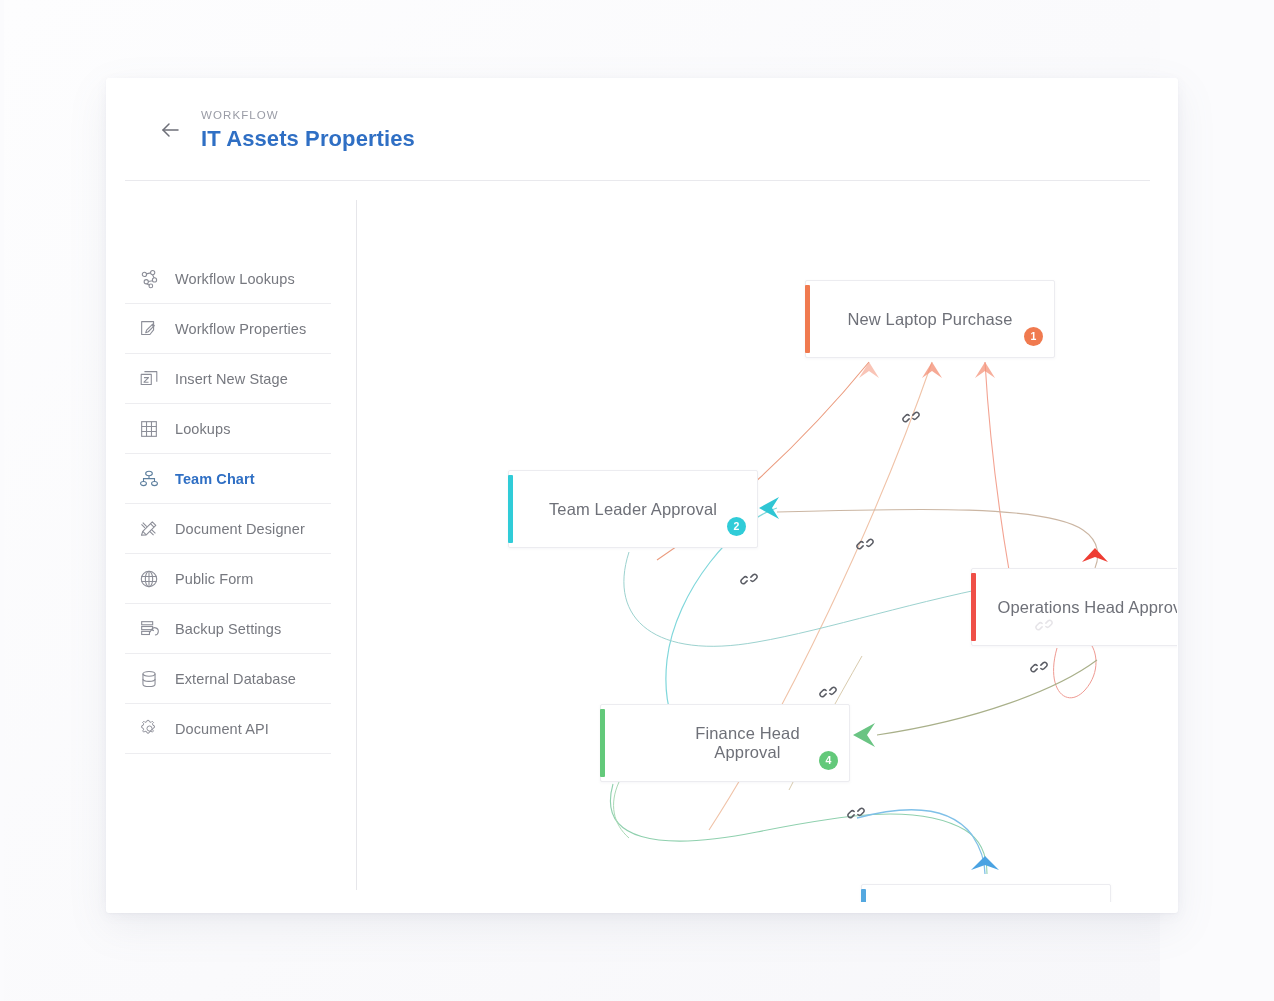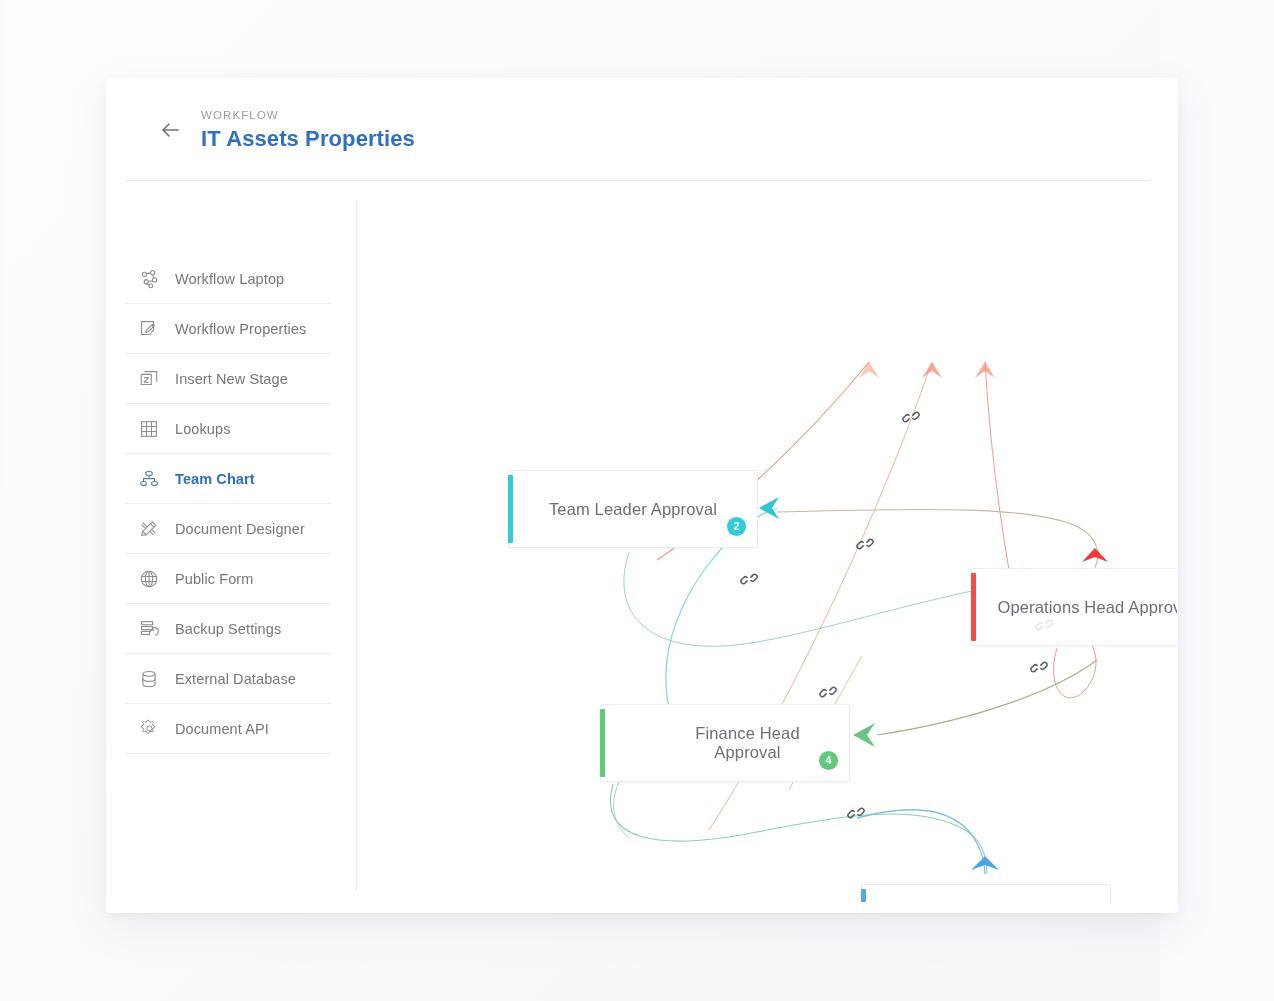--- a/index.html
+++ b/index.html
@@ -224,21 +224,21 @@
         <span class="nav-icon">
           <svg viewBox="0 0 24 24" width="22" height="22" fill="none" stroke="currentColor" stroke-width="1.2">
             <circle cx="7" cy="7" r="2.3"></circle>
               <circle cx="16" cy="5" r="2.3"></circle>
             <circle cx="18" cy="13" r="2.3"></circle>
               <circle cx="9" cy="15" r="2.3"></circle>
             <circle cx="14" cy="19.5" r="2"></circle>
             <path d="M9.2 6.4 L13.8 5.3 M15.9 7.3 L17.6 10.8 M16 13.9 L11.2 14.8 M9.5 17.2 L12.6 18.8"></path>
           </svg>
         </span>
-        <span class="nav-label">Workflow Laptop</span>
+        <span class="nav-label">Workflow Lookups</span>
       </div>
 
       <div class="nav-item">
         <span class="nav-icon">
           <svg viewBox="0 0 24 24" width="22" height="22" fill="none" stroke="currentColor" stroke-width="1.2" stroke-linejoin="round">
             <path d="M4 4 H17 V13 L13 18 H4 Z"></path>
             <path d="M16 6.6 L9.4 13.2 L8.4 16 L11.2 15 L17.8 8.4 Z"></path>
             <path d="M15 7.6 L16.8 9.4"></path>
           </svg>
         </span>
@@ -369,20 +369,25 @@
 
         <path d="M 432 600 C 452 560 480 510 505 466" fill="none" stroke="#d9cbae" stroke-width="1"></path>
 
         <path d="M 256 594 C 240 650 300 662 400 642 C 480 626 560 612 608 640 C 628 652 630 672 630 684" fill="none" stroke="#8fd0ae" stroke-width="1.1"></path>
         <path d="M 500 628 C 560 612 596 620 615 645 C 625 660 628 674 628 684" fill="none" stroke="#7fc0e8" stroke-width="1.3"></path>
         <path d="M 628 666 l -14 14 l 14 -5 l 14 5 Z" fill="#4aa3e2"></path>
 
         <path d="M 262 592 C 252 614 256 634 272 648" fill="none" stroke="#a9d9b5" stroke-width="1"></path>
       </svg>
 
+      <div class="node" style="left:448px; top:90px; width:250px; height:78px;">
+        <span class="node-bar" style="background:#f07a4f;"></span>
+        <span class="node-label">New Laptop Purchase</span>
+        <span class="node-badge" style="background:#f07a4f;">1</span>
+      </div>
 
       <div class="node" style="left:151px; top:280px; width:250px; height:78px;">
         <span class="node-bar" style="background:#30ccd8;"></span>
         <span class="node-label">Team Leader Approval</span>
         <span class="node-badge" style="background:#30ccd8;">2</span>
       </div>
 
       <div class="node" style="left:614px; top:378px; width:250px; height:78px;">
         <span class="node-bar" style="background:#ef4f47;"></span>
         <span class="node-label">Operations Head Approval</span>

